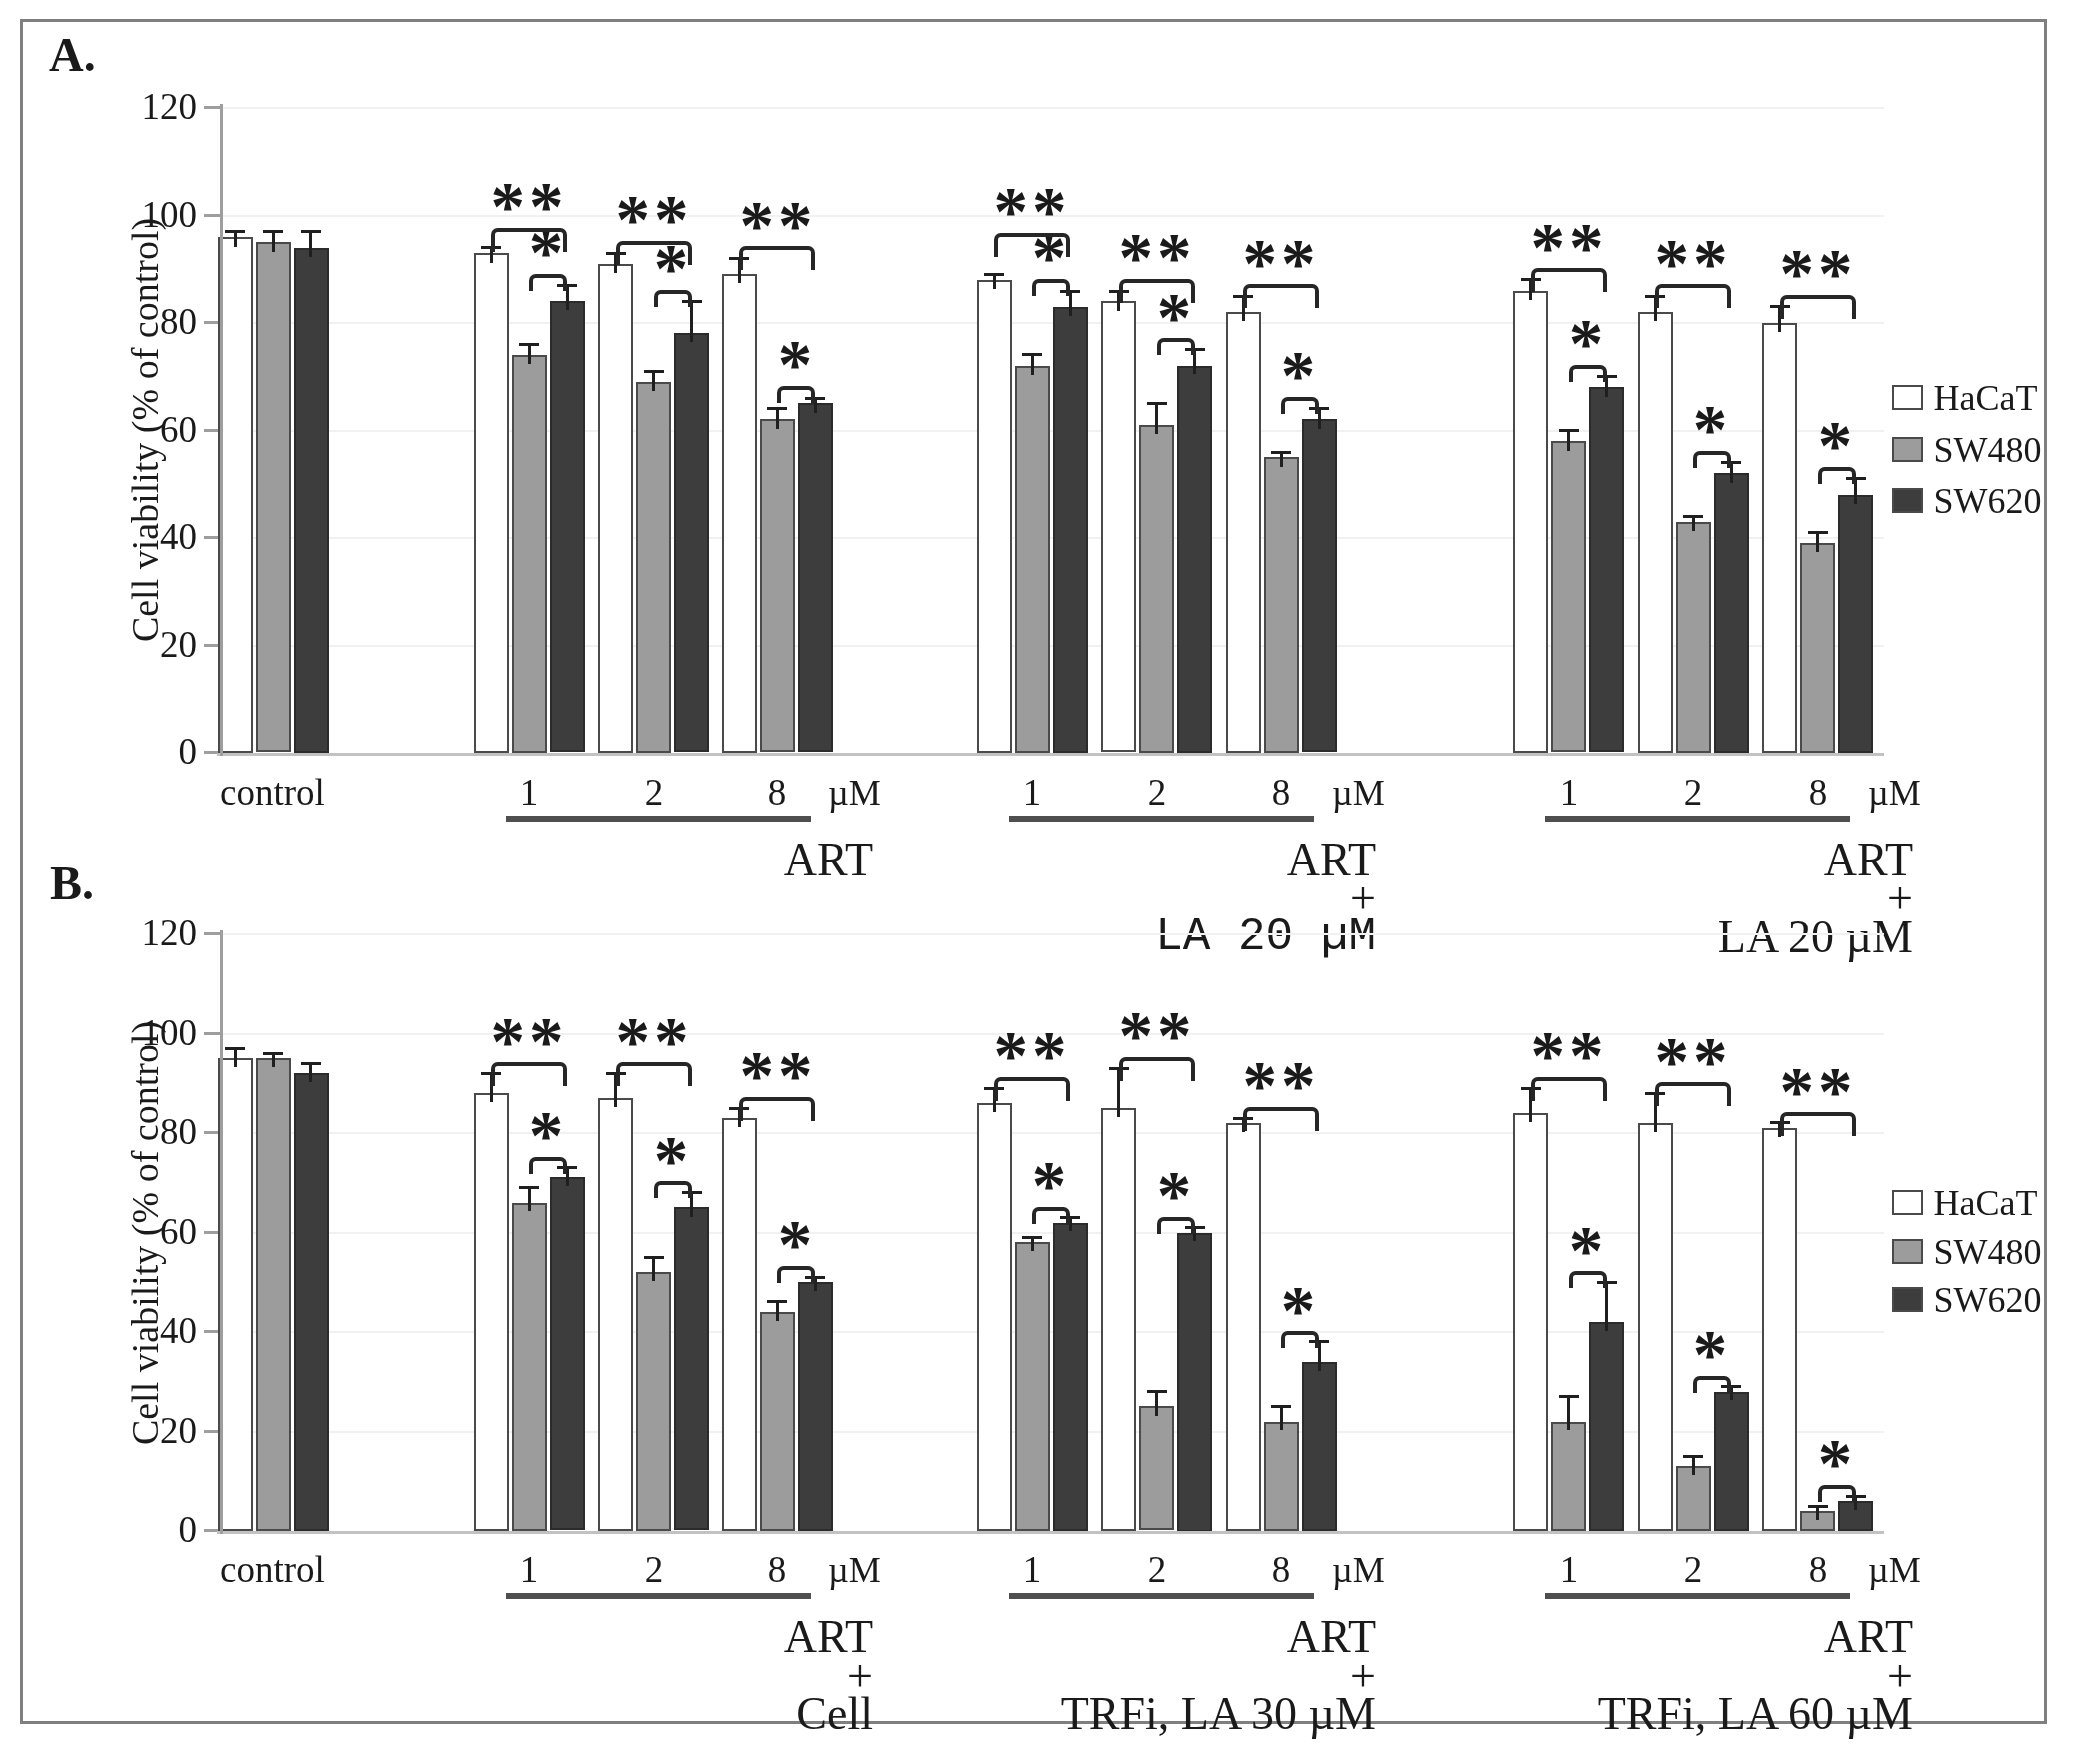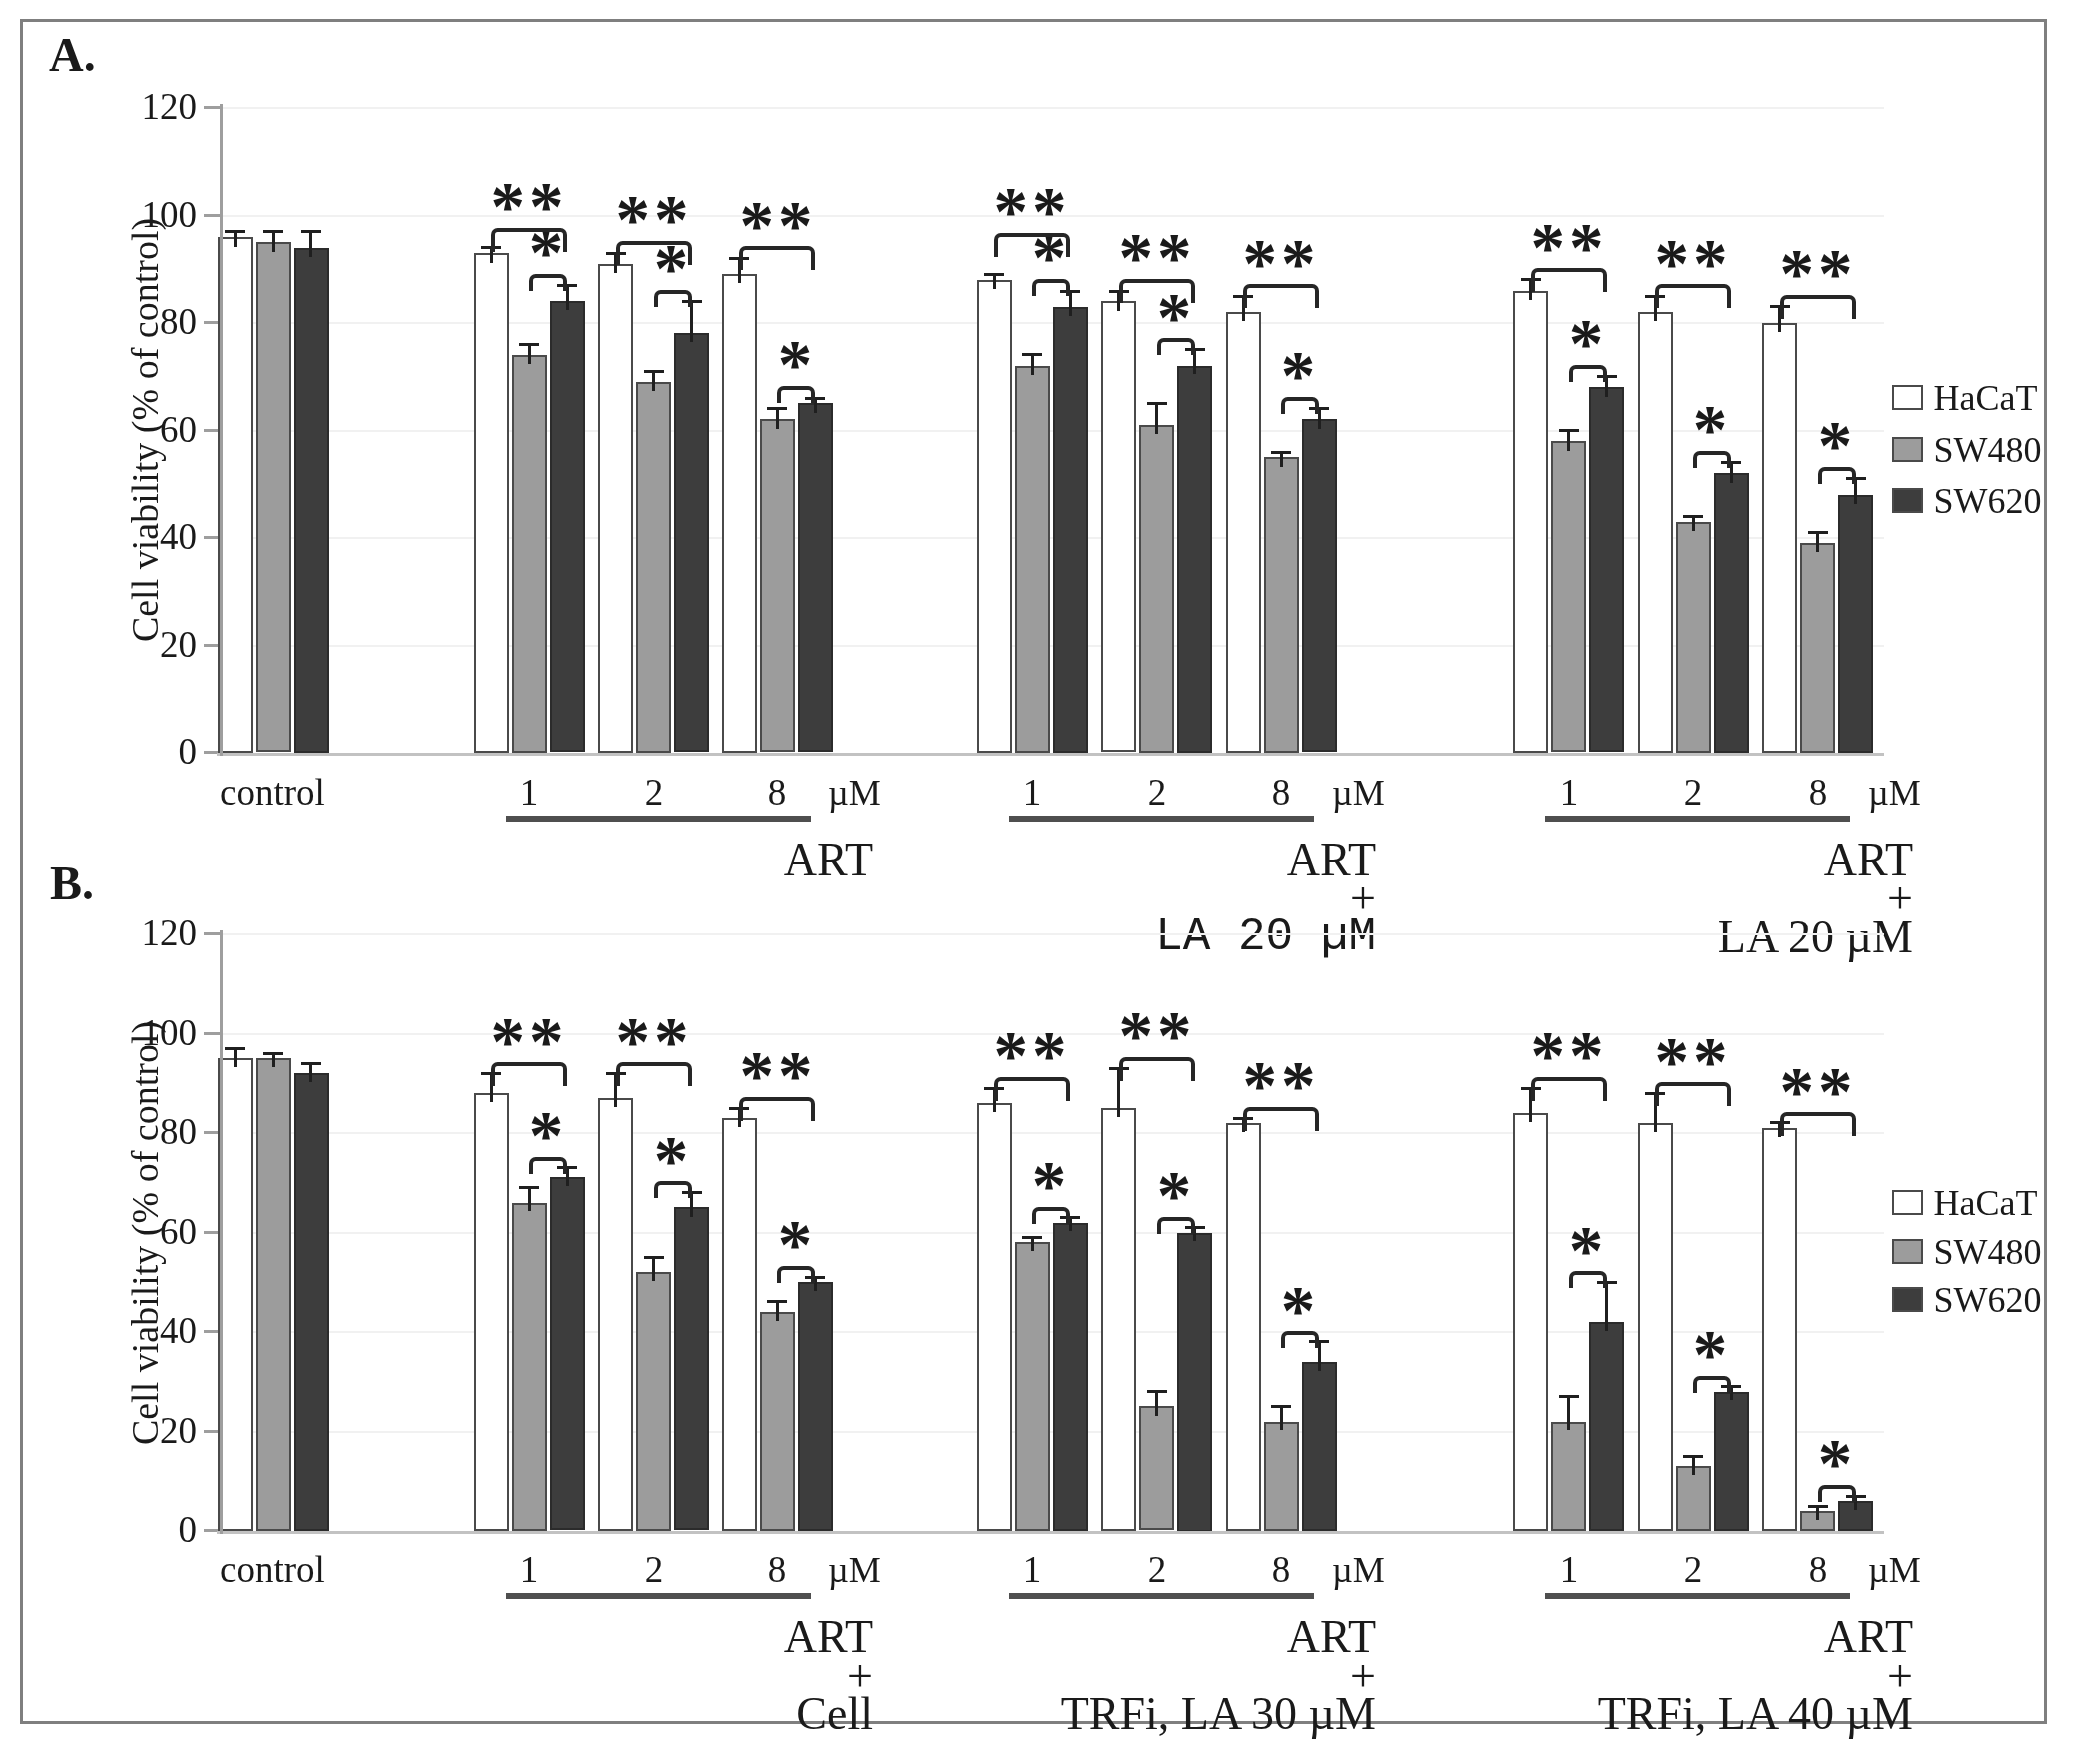--- a/index.html
+++ b/index.html
@@ -399,21 +399,21 @@
         <div class="glabel" style="left: 937px; top: 1612px; width: 439px;">ART</div>
         <div class="glabel" style="left: 937px; top: 1651px; width: 439px;">+</div>
         <div class="glabel" style="left: 937px; top: 1689px; width: 439px;">TRFi, LA 30 µM</div>
         <div class="dose" style="left: 1529px; top: 1548px; width: 80px;">1</div>
         <div class="dose" style="left: 1653px; top: 1548px; width: 80px;">2</div>
         <div class="dose" style="left: 1778px; top: 1548px; width: 80px;">8</div>
         <div class="underline" style="left: 1545px; top: 1593px; width: 305px;"></div>
         <div class="unit" style="left: 1868px; top: 1549px;">µM</div>
         <div class="glabel" style="left: 1474px; top: 1612px; width: 439px;">ART</div>
         <div class="glabel" style="left: 1474px; top: 1651px; width: 439px;">+</div>
-        <div class="glabel" style="left: 1474px; top: 1689px; width: 439px;">TRFi, LA 40 µM</div>
+        <div class="glabel" style="left: 1474px; top: 1689px; width: 439px;">TRFi, LA 60 µM</div>
       </div>
     <div>
       <div class="legend-row" style="left:1892px;top:1188px;">
         <span class="swatch" style="background: rgb(255, 255, 255);"></span>
         <span class="legend-label">HaCaT</span>
       </div>
       <div class="legend-row" style="left:1892px;top:1237px;">
         <span class="swatch" style="background: rgb(156, 156, 156);"></span>
         <span class="legend-label">SW480</span>
       </div>

